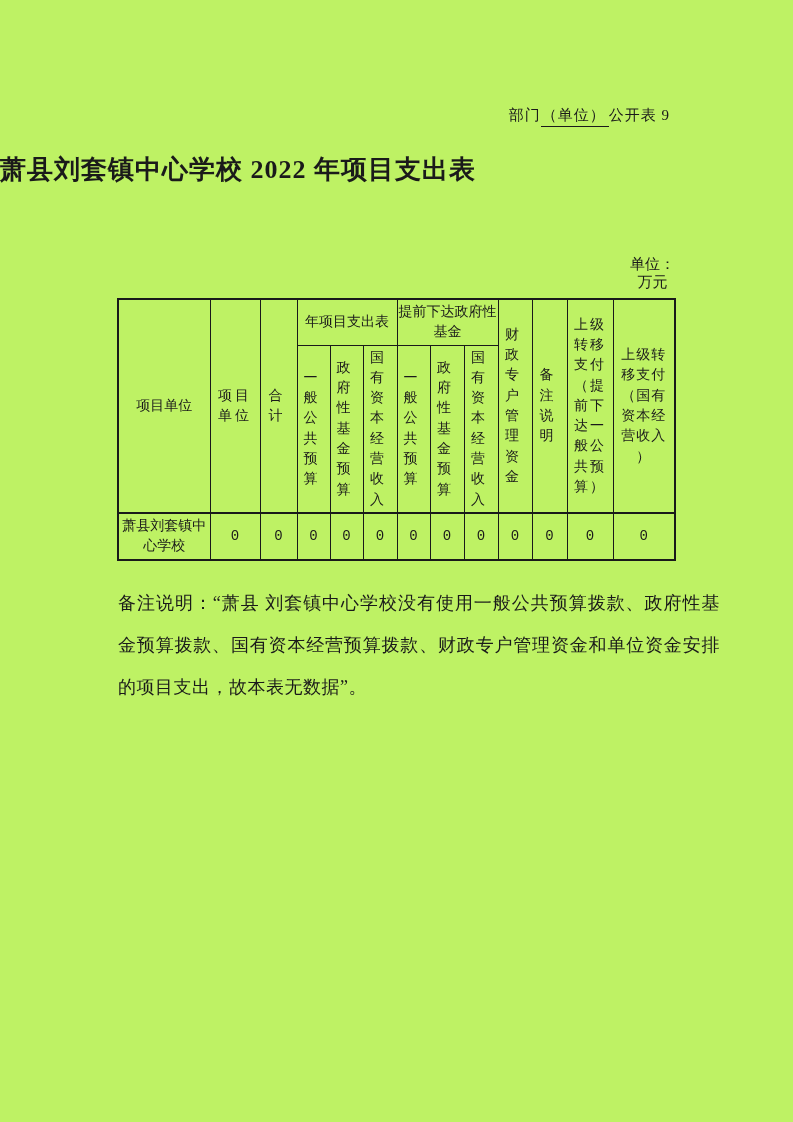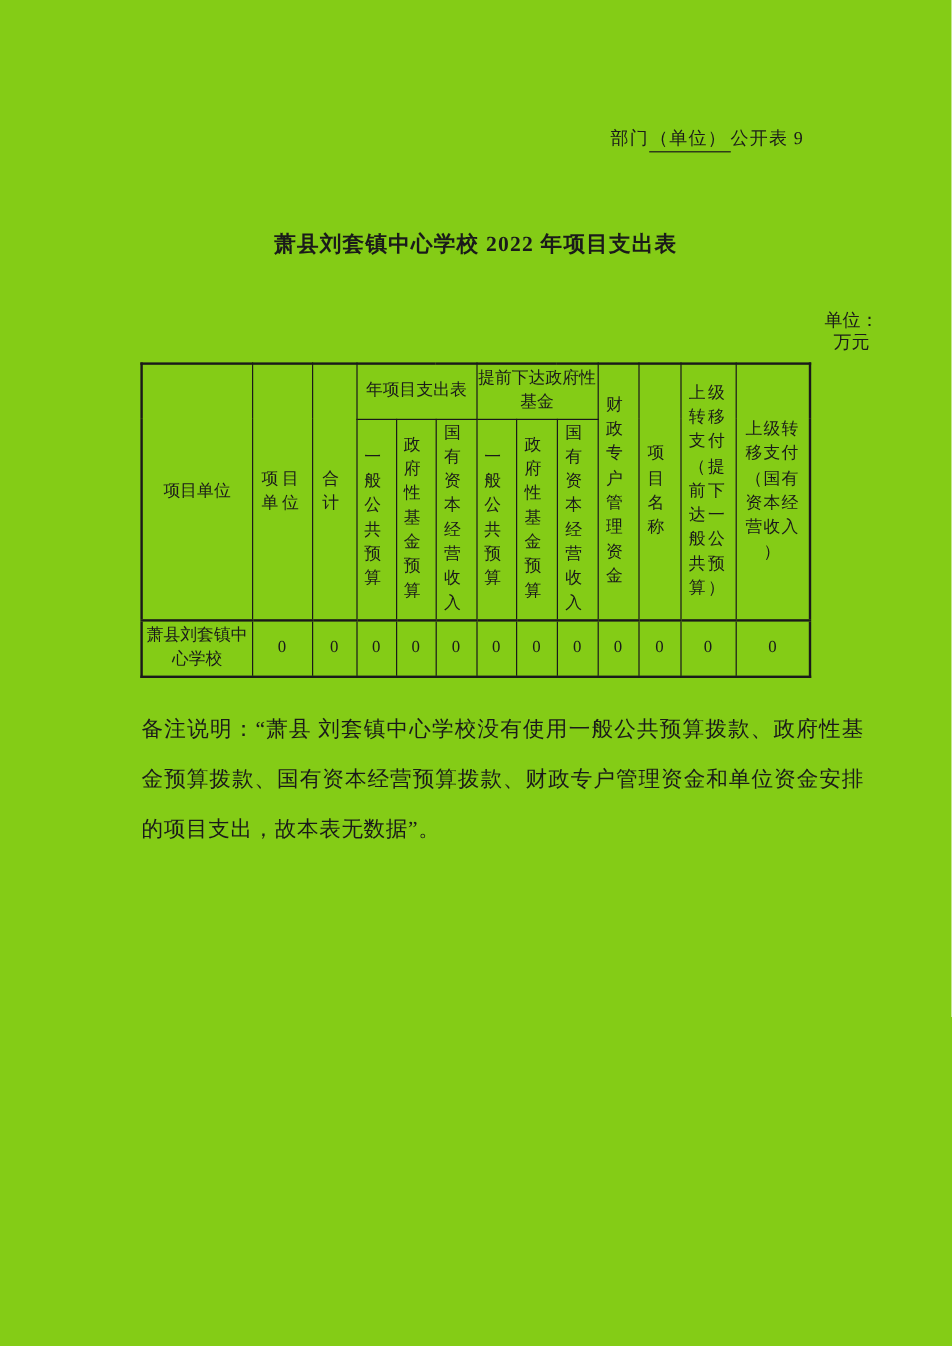--- a/index.html
+++ b/index.html
@@ -1,47 +1,47 @@
 <!DOCTYPE html>
 <html><head>
 <meta charset="utf-8">
 <style>
   html, body { margin: 0; padding: 0; background: #ffffff; }
   .page {
     position: relative;
     width: 793px;
     height: 1122px;
-    background: #84cc16;
+    background: #bef264;
     color: #1a1a1a;
     font-family: "Liberation Serif", "DejaVu Serif", serif;
     box-sizing: border-box;
     overflow: hidden;
   }
   .doc-label {
     padding-top: 106px;
     padding-right: 123px;
     text-align: right;
     font-size: 15px;
     letter-spacing: 1px;
   }
   .doc-label .u {
     display: inline-block;
     border-bottom: 1.5px solid #1a1a1a;
     padding: 0 3px 1px 1px;
   }
   .title {
-    margin: 64px 0 0 0;
-    text-align: center;
-    font-size: 18px;
+    margin: 25px 0 0 0;
+    text-align: left;
+    font-size: 26px;
     font-weight: bold;
     letter-spacing: 1px;
   }
   .unit-note {
-    margin-top: 44px;
-    padding-right: 61px;
+    margin-top: 68px;
+    padding-right: 118px;
     text-align: right;
     font-size: 15px;
     line-height: 18px;
   }
   .unit-note .inner {
     display: inline-block;
     text-align: center;
   }
   table.expenditure {
     margin: 7px 0 0 117px;
@@ -55,21 +55,21 @@
     vertical-align: middle;
     font-size: 14px;
     padding: 2px 1px;
     word-break: break-all;
     overflow-wrap: anywhere;
     line-break: anywhere;
     line-height: 1.45;
   }
   tr.r1 { height: 42px; }
   tr.r2 { height: 165px; }
-  tr.r3 { height: 46px; }
+  tr.r3 { height: 46px; font-family: Liberation Mono, monospace; }
   tr.r3 td { border-top-width: 2px; }
   
   td.v1 { letter-spacing: 6px; line-height: 1.45; }
   
   td.v2 { letter-spacing: 2px; line-height: 1.45; margin-left: 24px; }
   
   td.v3 { letter-spacing: 1px; line-height: 1.55; }
   
   td.h2 { letter-spacing: 3px; line-height: 1.6; }
   td.grp { padding: 2px 1px; }
@@ -115,21 +115,21 @@
         <col style="width:62px">
     </colgroup>
     <tbody>
         <tr class="r1">
       <td rowspan="2">项目单位</td>
       <td rowspan="2" class="h2">项目单位</td>
       <td rowspan="2" class="v1">合计</td>
       <td colspan="3" class="grp">年项目支出表</td>
       <td colspan="3" class="grp">提前下达政府性基金</td>
       <td rowspan="2" class="v1">财政专户管理资金</td>
-      <td rowspan="2" class="v1">项目名称</td>
+      <td rowspan="2" class="v1">备注说明</td>
       <td rowspan="2" class="v2">上级转移支付（提前下达一般公共预算）</td>
       <td rowspan="2" class="v3">上级转移支付（国有资本经营收入）</td>
     </tr>
     <tr class="r2">
       <td class="v1">一般公共预算</td>
       <td class="v1">政府性基金预算</td>
       <td class="v1">国有资本经营收入</td>
       <td class="v1">一般公共预算</td>
       <td class="v1">政府性基金预算</td>
       <td class="v1">国有资本经营收入</td>

